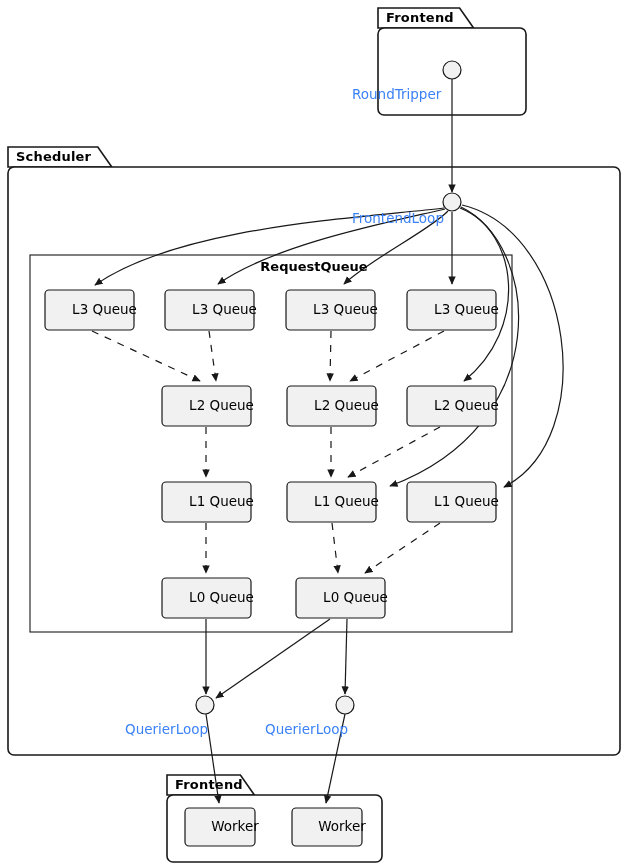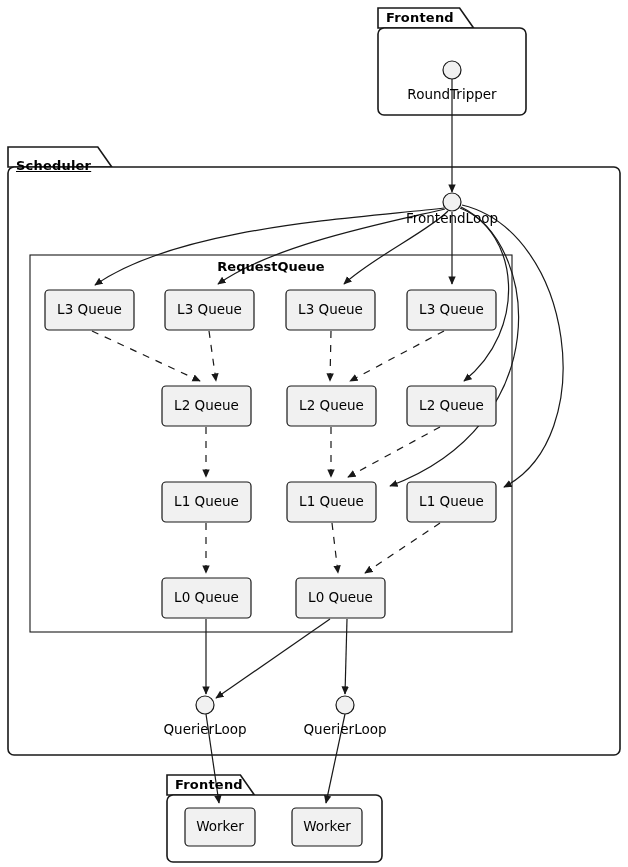--- a/index.html
+++ b/index.html
@@ -7,29 +7,29 @@
     width:628px;height:867px;position:relative;overflow:hidden;
     font-family:"DejaVu Sans","Liberation Sans",sans-serif;
   }
   #canvas{position:absolute;left:0;top:0;width:628px;height:867px;}
   .pkg-title{
     position:absolute;font-weight:bold;font-size:13px;color:#000;
     white-space:nowrap;letter-spacing:0.2px;
   }
   .grp-title{
     position:absolute;font-weight:bold;font-size:13px;color:#000;
-    white-space:nowrap;text-align:center;
+    white-space:nowrap;text-align:center;margin-left:43px;
   }
   .node-label{
     position:absolute;font-size:13.5px;color:#000;white-space:nowrap;
     text-align:center;
+    padding-left:15px;
   }
   .iface-label{
-    position:absolute;font-size:13.5px;color:#000000;white-space:nowrap;
-    text-align:center;
+    position:absolute;font-size:13.5px;color:#3b82f6;white-space:nowrap;
   }
   svg{position:absolute;left:0;top:0;overflow:visible;}
 </style>
 </head>
 <body>
 
 <div id="canvas">
 
   <svg id="gfx" width="628" height="867" viewBox="0 0 628 867">
     <defs>
@@ -102,21 +102,21 @@
         <circle cx="452" cy="70" r="9" fill="#F1F1F1" stroke="#181818" stroke-width="1.2"></circle>
         <circle cx="452" cy="202" r="9" fill="#F1F1F1" stroke="#181818" stroke-width="1.2"></circle>
         <circle cx="205" cy="705" r="9" fill="#F1F1F1" stroke="#181818" stroke-width="1.2"></circle>
         <circle cx="345" cy="705" r="9" fill="#F1F1F1" stroke="#181818" stroke-width="1.2"></circle>
       </g>
   </svg>
 
   <div id="text-layer">
 
     <div class="pkg-title" style="left:386px;top:10px;">Frontend</div>
-    <div class="pkg-title" style="left:16px;top:158px;text-decoration:underline;">Scheduler</div>
+    <div class="pkg-title" style="left:16px;top:149px;">Scheduler</div>
     <div class="pkg-title" style="left:175px;top:777px;">Frontend</div>
 
     <div class="grp-title" style="left:30px;top:259px;width:482px;">RequestQueue</div>
 
     <div class="iface-label" style="left:352px;top:86px;width:200px;">RoundTripper</div>
     <div class="iface-label" style="left:352px;top:210px;width:200px;">FrontendLoop</div>
     <div class="iface-label" style="left:125px;top:721px;width:160px;">QuerierLoop</div>
     <div class="iface-label" style="left:265px;top:721px;width:160px;">QuerierLoop</div>
 
     <div id="node-text">

